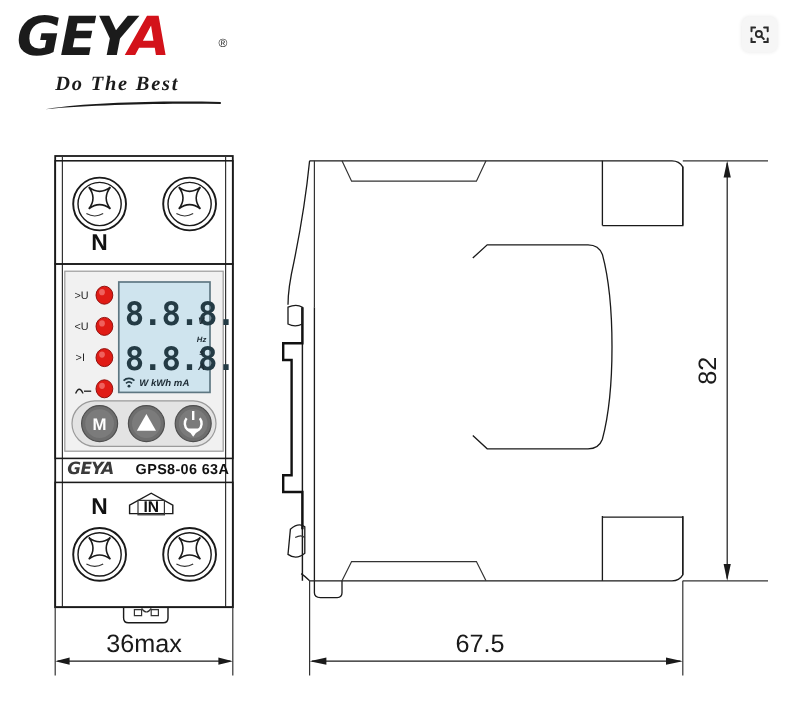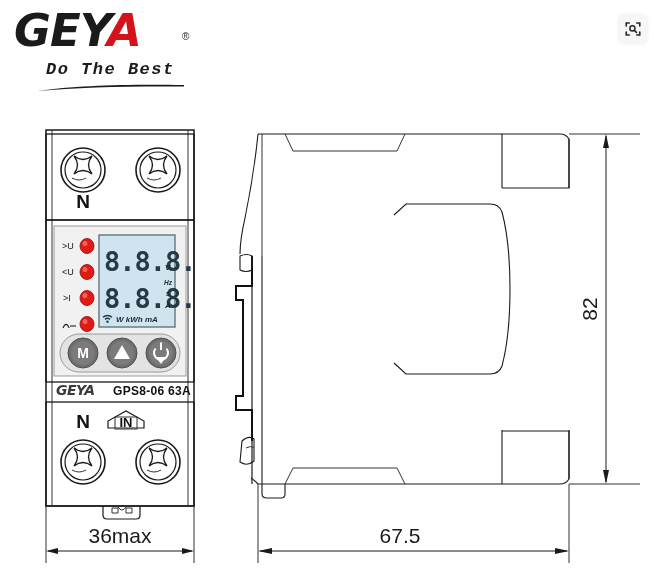--- a/index.html
+++ b/index.html
@@ -47,21 +47,21 @@
     font-size: 10px;
     font-style: normal;
     font-weight: normal;
     color: #1b1b1b;
     font-family: "Liberation Sans", sans-serif;
   }
   #brand-tagline {
     position: absolute;
     left: 32px;
     top: 52px;
-    font-family: Liberation Mono, monospace;
+    font-family: Liberation Serif, serif;
     font-style: italic;
     font-weight: bold;
     font-size: 17px;
     letter-spacing: 1.5px;
     color: #1b1b1b;
     white-space: nowrap;
   }
   #brand-swoosh {
     position: absolute;
     left: 22px;

